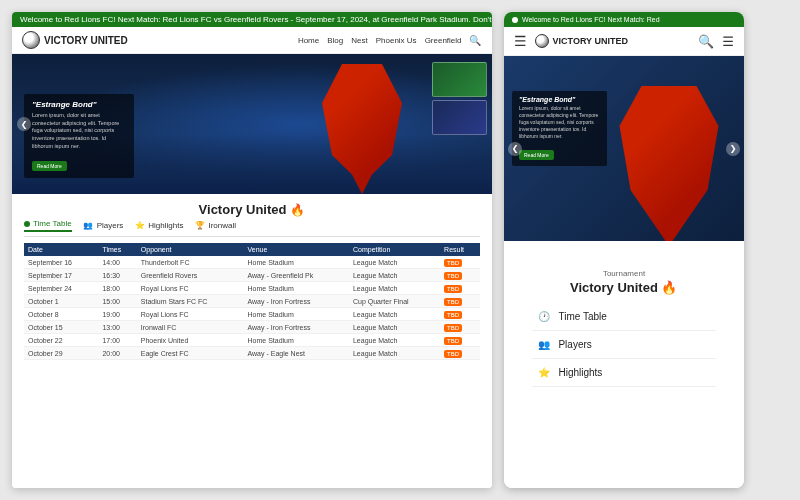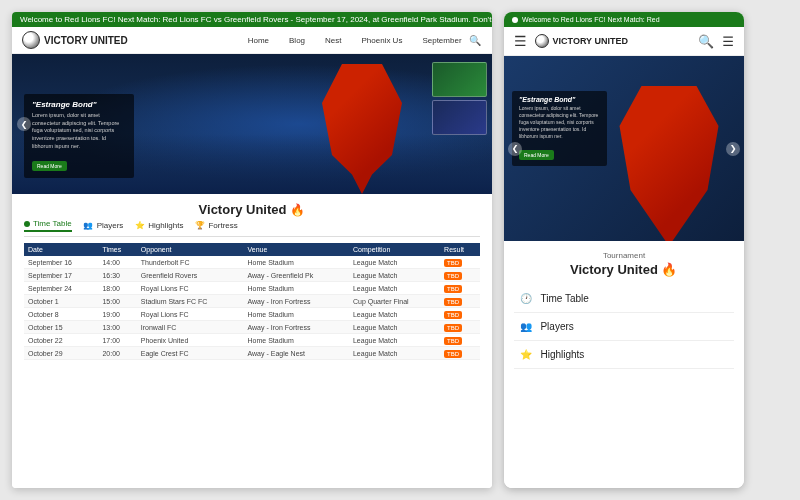--- a/index.html
+++ b/index.html
@@ -46,21 +46,21 @@
     }
     .logo-ball {
       width: 18px;
       height: 18px;
       background: radial-gradient(circle at 35% 35%, #fff 30%, #333 100%);
       border-radius: 50%;
       border: 1px solid #333;
     }
     .nav-links {
       display: flex;
-      gap: 20px;
+      gap: 8px;
       margin-left: auto;
       font-size: 8px;
       color: #333;
       justify-content: center;
     }
     .nav-links span { cursor: pointer; }
     .nav-icons { display: flex; gap: 5px; font-size: 10px; color: #333; }
 
     
     .hero {
@@ -328,21 +328,21 @@
     }
     .mobile-player-body {
       width: 100%;
       height: 100%;
       background: linear-gradient(135deg, #cc2200 30%, #aa1100 70%);
       clip-path: polygon(25% 0%, 75% 0%, 95% 25%, 85% 65%, 65% 85%, 50% 100%, 35% 85%, 15% 65%, 5% 25%);
     }
 
     
     .mobile-content {
-      padding: 10px;
+      padding: 28px;
       background: #fff;
       flex: 1;
     }
     .mobile-tournament-label {
       font-size: 8px;
       color: #666;
       text-align: center;
       margin-bottom: 2px;
     }
     .mobile-section-title {
@@ -384,21 +384,21 @@
   <div class="nav-bar">
     <div class="nav-logo">
       <div class="logo-ball"></div>
       <span>VICTORY UNITED</span>
     </div>
     <div class="nav-links">
       <span>Home</span>
       <span>Blog</span>
       <span>Nest</span>
       <span>Phoenix Us</span>
-      <span>September</span>
+      <span>Greenfield</span>
     </div>
     <div class="nav-icons">
       <span>🔍</span>
     </div>
   </div>
 
   <div class="hero">
     <div class="hero-bg"></div>
     <div class="hero-crowd"></div>
 
@@ -435,21 +435,21 @@
       <div class="tab">
         <span>👥</span>
         <span>Players</span>
       </div>
       <div class="tab">
         <span>⭐</span>
         <span>Highlights</span>
       </div>
       <div class="tab">
         <span>🏆</span>
-        <span>Fortress</span>
+        <span>Ironwall</span>
       </div>
     </div>
 
     <table class="match-table">
       <thead>
         <tr>
           <th>Date</th>
           <th>Times</th>
           <th>Opponent</th>
           <th>Venue</th>

